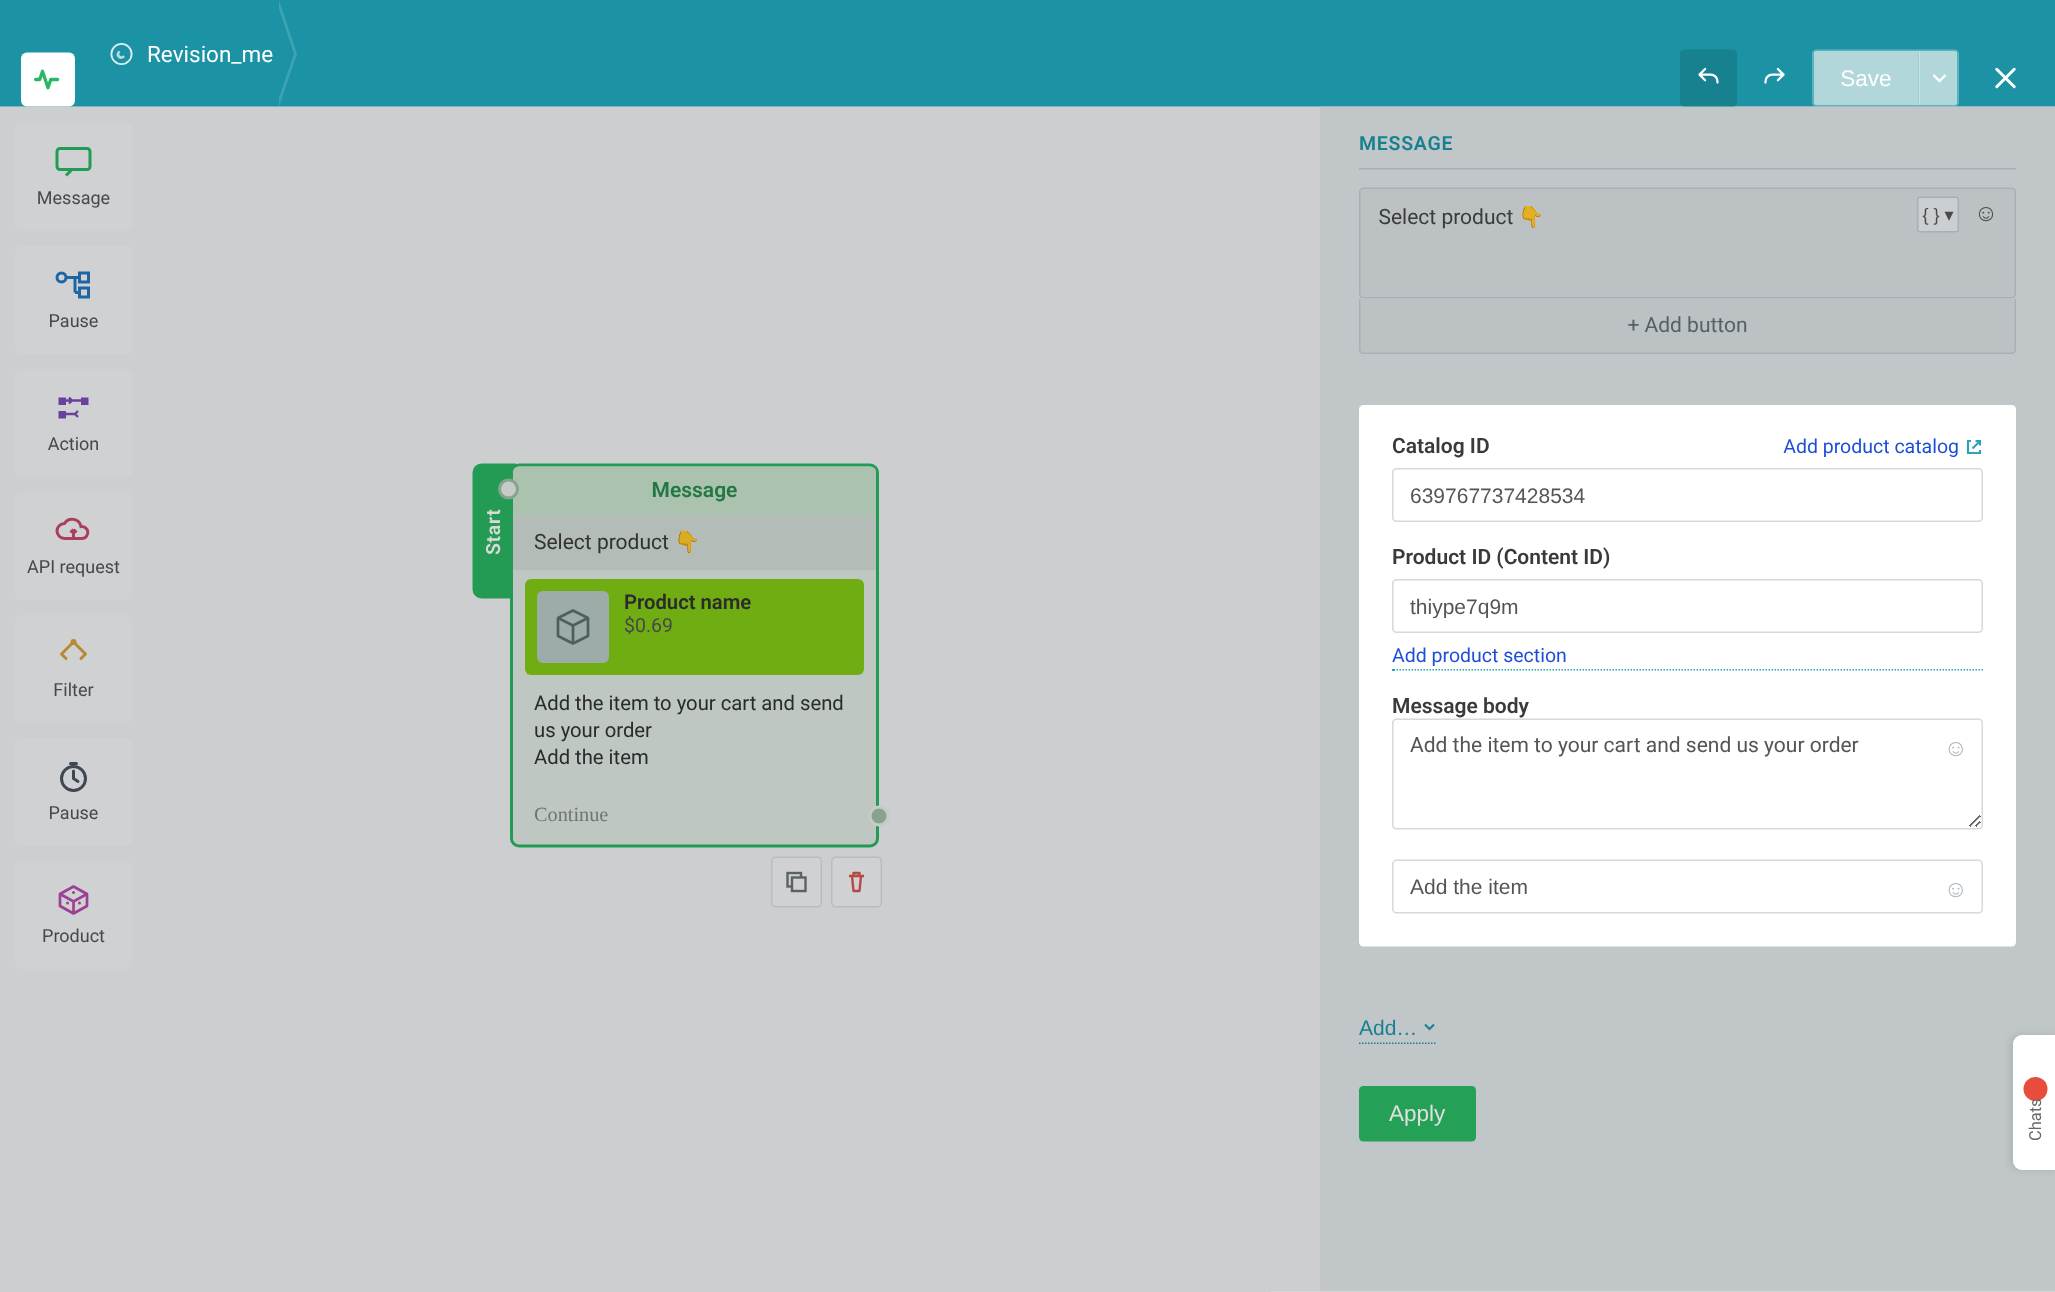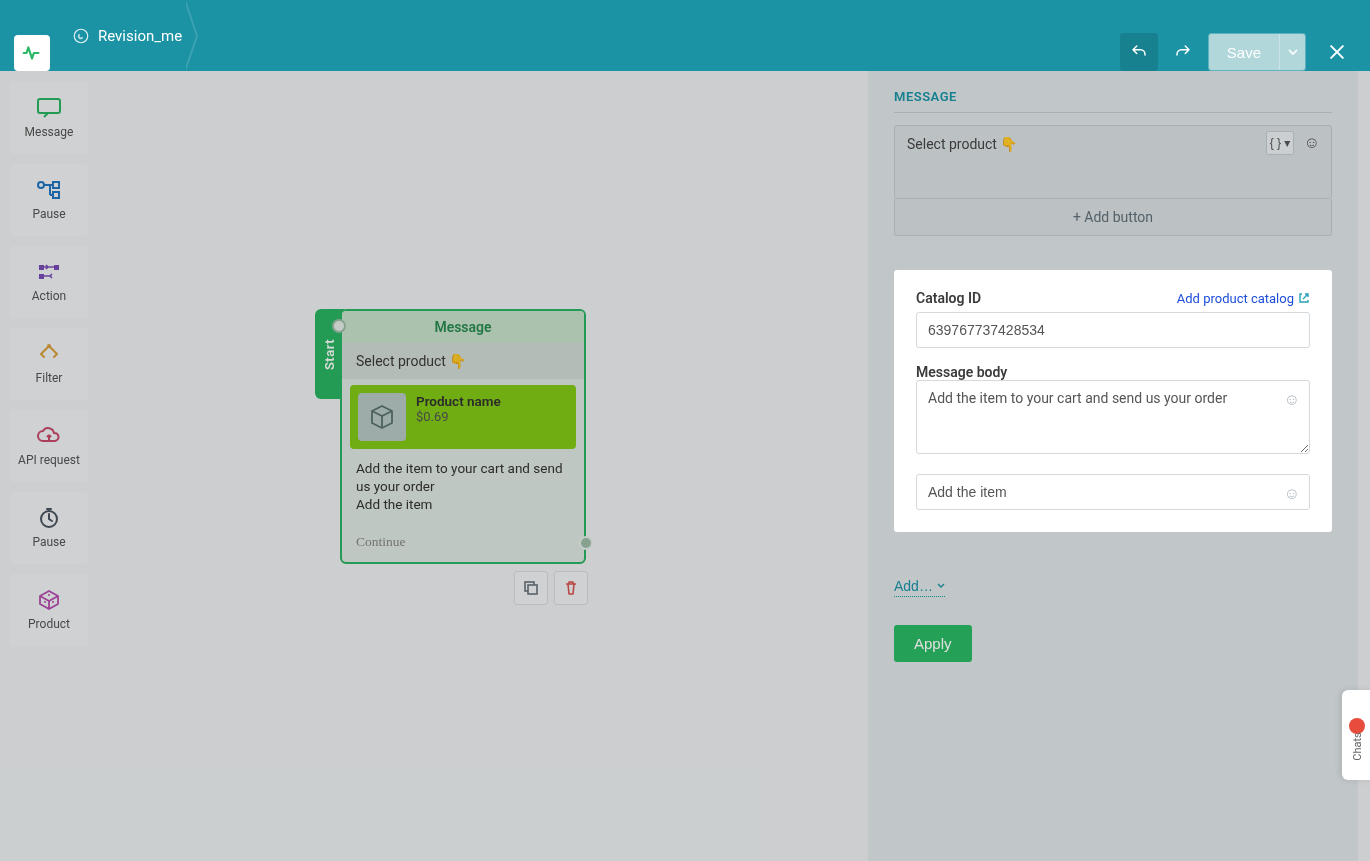--- a/index.html
+++ b/index.html
@@ -54,21 +54,21 @@
 .node-card-text .pprice { font-size:13px; color:#555; }
 .node-desc { padding:4px 14px 10px; font-size:13.5px; color:#333; line-height:1.35; }
 .node-continue { padding:10px 14px 12px; text-align:left; font-size:13.5px; color:#888; position:relative;font-family:Liberation Serif, serif; }
 .node-port-out { position:absolute; right:-9px; bottom:12px; width:14px; height:14px; background:#9fbfa9; border:2px solid #e8f0eb; border-radius:50%; }
 
 .node-actions { position:absolute; left:514px; top:500px; display:flex; gap:6px; }
 .na-btn { width:34px; height:34px; background:#f4f6f8; border:1px solid #d8dee3; border-radius:3px; display:flex; align-items:center; justify-content:center; cursor:pointer; }
 .na-btn.del { color:#d9534f; }
 
 
-.panel { position:absolute; right:12px; top:71px; bottom:0; width:490px; background:#dce2e5; display:flex; flex-direction:column; overflow:hidden; }
+.panel { position:absolute; right:0; top:71px; bottom:0; width:490px; background:#dce2e5; display:flex; flex-direction:column; overflow:hidden; }
 .panel-inner { padding:18px 26px 0 26px; flex:1; overflow-y:auto; }
 .panel-title { font-size:13px; font-weight:600; color:#1b93a5; letter-spacing:0.5px; padding-bottom:8px; border-bottom:1px solid #c0c9ce; margin-bottom:12px; }
 
 .msg-box { position:relative; border:1px solid #c0c9ce; border-radius:3px; background:#d7dde0; min-height:74px; padding:10px 72px 10px 12px; font-size:14px; color:#444; resize:vertical; width:100%; }
 .msg-tool { width:28px; height:24px; border:1px solid #c0c9ce; background:#e7ecee; border-radius:2px; display:flex; align-items:center; justify-content:center; font-size:12px; cursor:pointer; color:#555; }
 .msg-tool.emoji { border:none; background:transparent; font-size:16px; }
 .add-button-row { border:1px solid #c0c9ce; border-top:none; background:#d7dde0; text-align:center; padding:10px; font-size:14px; color:#5f6f77; cursor:pointer; border-radius:0 0 3px 3px; }
 
 .white-card { background:#fff; border-radius:3px; margin-top:34px; padding:20px 22px 22px; }
 .field { margin-bottom:16px; }
@@ -169,34 +169,34 @@
           <rect x="4" y="13" width="5" height="5" fill="#7b4db8"></rect>
           <path d="M9 6h10M13 6l-2-2m2 2l-2 2" stroke="#7b4db8" stroke-width="1.6" fill="none"></path>
           <path d="M9 15h6l2 2m-2-2l2-2" stroke="#7b4db8" stroke-width="1.6" fill="none"></path>
         </svg>
       </div>
     <div class="tlabel">Action</div>
   </div>
   <div class="tool">
     <div class="ticon">
         <svg width="28" height="22" viewBox="0 0 28 22">
+          <path d="M8 16a5 5 0 010-10 6 6 0 0111 2 4 4 0 011 8H8z" stroke="#c94b6b" stroke-width="2" fill="none"></path>
+          <path d="M14 10v7m0-7l-2 2m2-2l2 2" stroke="#c94b6b" stroke-width="2" fill="none"></path>
+        </svg>
+      </div>
+    <div class="tlabel">API request</div>
+  </div>
+  <div class="tool">
+    <div class="ticon">
+        <svg width="28" height="22" viewBox="0 0 28 22">
           <path d="M14 3l-8 8m8-8l8 8M6 11l3 3m13-3l-3 3" stroke="#d9a13b" stroke-width="2" fill="none" stroke-linecap="round"></path>
           <circle cx="14" cy="3" r="2" fill="#d9a13b"></circle>
         </svg>
       </div>
     <div class="tlabel">Filter</div>
-  </div>
-  <div class="tool">
-    <div class="ticon">
-        <svg width="28" height="22" viewBox="0 0 28 22">
-          <path d="M8 16a5 5 0 010-10 6 6 0 0111 2 4 4 0 011 8H8z" stroke="#c94b6b" stroke-width="2" fill="none"></path>
-          <path d="M14 10v7m0-7l-2 2m2-2l2 2" stroke="#c94b6b" stroke-width="2" fill="none"></path>
-        </svg>
-      </div>
-    <div class="tlabel">API request</div>
   </div>
   <div class="tool">
     <div class="ticon">
         <svg width="28" height="22" viewBox="0 0 28 22">
           <circle cx="14" cy="12" r="8" stroke="#4a5560" stroke-width="2" fill="none"></circle>
           <path d="M14 7v5l3 2M12 2h4" stroke="#4a5560" stroke-width="2" fill="none" stroke-linecap="round"></path>
         </svg>
       </div>
     <div class="tlabel">Pause</div>
   </div>
@@ -280,20 +280,29 @@
           <a class="field-link">
             <span>Add product catalog</span>
             <svg width="12" height="12" viewBox="0 0 12 12">
                 <path d="M4 2H2v8h8V8M7 2h3v3M10 2L5 7" stroke="#29a3b8" stroke-width="1.4" fill="none"></path>
               </svg>
           </a>
         </div>
         <input class="input" value="639767737428534" style="">
       </div>
 
+      <div class="field">
+        <div class="field-label-row">
+          <span class="field-label">Product ID (Content ID)</span>
+        </div>
+        <input class="input" value="thiype7q9m" style="">
+        <div style="margin-top:8px;">
+          <a class="field-link dotted">Add product section</a>
+        </div>
+      </div>
 
       <div class="field">
         <div class="field-label">Message body</div>
         <div class="input-wrap">
           <textarea class="input textarea" style="">Add the item to your cart and send us your order</textarea>
           <span class="inp-emoji">☺</span>
         </div>
       </div>
 
       <div class="field" style="margin-bottom:0;">

